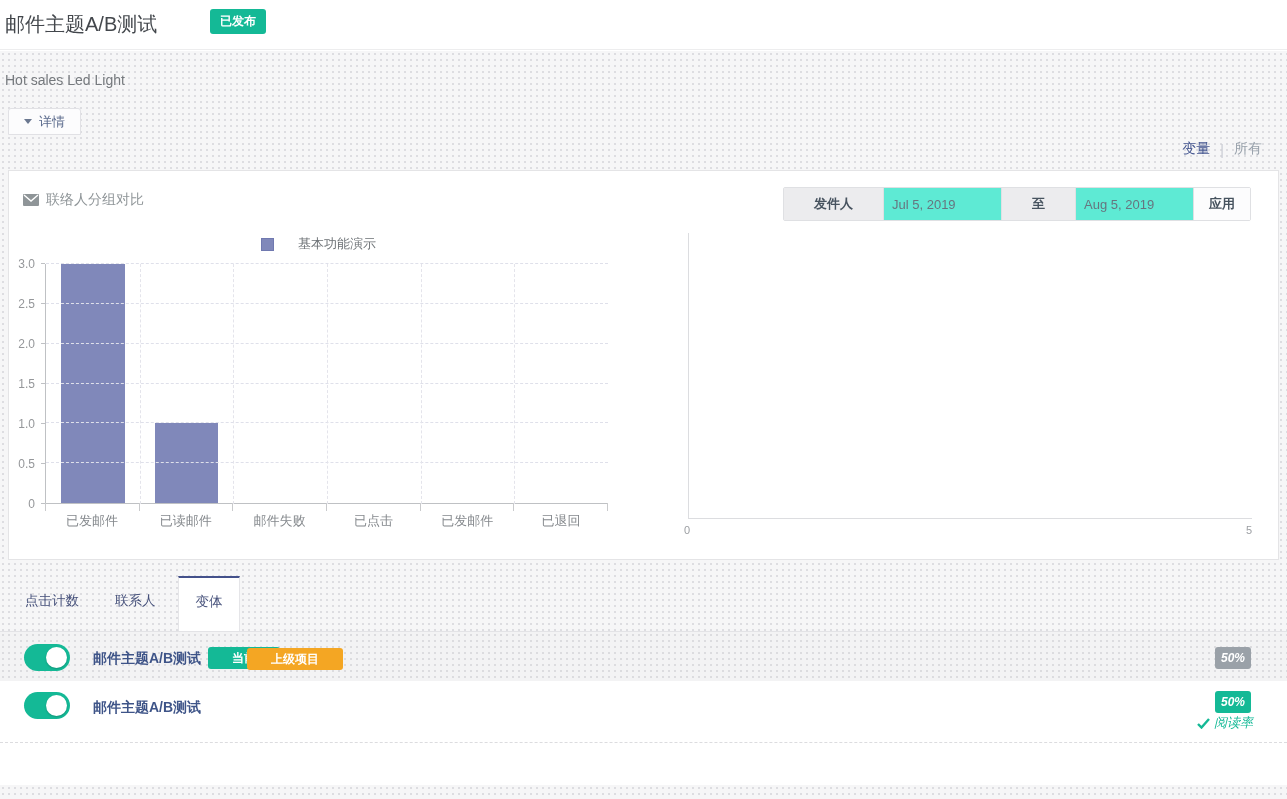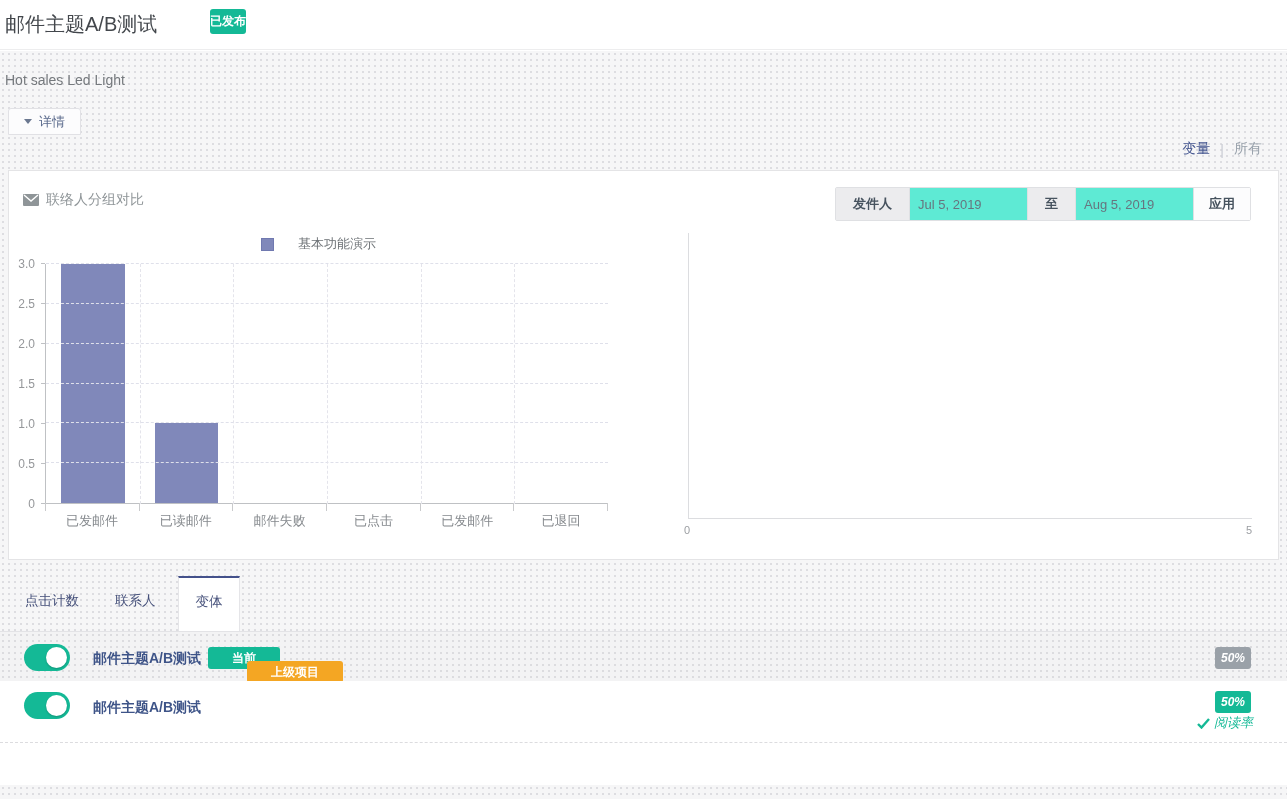--- a/index.html
+++ b/index.html
@@ -11,21 +11,21 @@
   .tex {
     background-color:#f6f6f7;
     background-image:radial-gradient(#dddde1 1px, transparent 1.3px);
     background-size:6px 6px;
   }
   
   .header { position:absolute; top:0; left:0; width:1287px; height:50px;
     background:#fff; border-bottom:1px solid #ededee; }
   .page-title { position:absolute; left:5px; top:11px; font-size:20px; color:#43474c; font-weight:400; }
   .status-badge { position:absolute; left:210px; top:9px; background:#14b996; color:#fff;
-    font-size:12px; font-weight:bold; padding:4px 0; border-radius:3px; }
+    font-size:12px; font-weight:bold; padding:4px 10px; border-radius:3px; }
   
   .band { position:absolute; top:51px; left:0; width:1287px; height:580px; }
   .subject-line { position:absolute; left:5px; top:72px; font-size:14px; color:#75797d; }
   .details-btn { position:absolute; left:8px; top:108px; height:27px; padding:0 15px;
     background:#fcfcfd; border:1px solid #e1e1e5; border-radius:3px 3px 0 0;
     font-size:13px; color:#5a6a8c; display:flex; align-items:center; gap:7px; cursor:pointer; }
   .caret-down { width:0; height:0; border-left:4px solid transparent; border-right:4px solid transparent;
     border-top:5px solid #6b7890; display:inline-block; }
   .filter-links { position:absolute; right:25px; top:140px; font-size:14px; display:flex; gap:10px; align-items:flex-end; }
   .link-variables { color:#42548e; text-decoration:none; }
@@ -34,21 +34,21 @@
   
   .panel { position:absolute; top:170px; left:8px; width:1271px; height:390px;
     background:#fff; border:1px solid #e4e4e6;text-decoration:underline; }
   .panel-title { position:absolute; left:14px; top:20px; font-size:14px; color:#8f9598;
     display:flex; align-items:center; gap:7px; }
   .envelope-icon { width:16px; height:12px; display:inline-block; }
   
   .date-group { position:absolute; right:27px; top:16px; height:34px; display:flex;
     border:1px solid #dfe0e3; border-radius:2px; background:#fff; font-size:13px; }
   .dg-addon { background:#ececee; color:#47535f; font-weight:bold; display:flex; align-items:center;
-    padding:0 17px; border-right:1px solid #dfe0e3; }
+    padding:0 30px; border-right:1px solid #dfe0e3; }
   .dg-input { background:#5eead4; color:#67757f; display:flex; align-items:center;
     width:118px; padding:0 8px; border-right:1px solid #dfe0e3; cursor:text; }
   .dg-apply { background:#fcfcfd; color:#47535f; font-weight:bold; display:flex; align-items:center;
     padding:0 15px; cursor:pointer; }
   
   .legend { position:absolute; left:252px; top:64px; display:flex; align-items:center; gap:24px; }
   .legend-swatch { width:13px; height:13px; background:#8088ba; border:1px solid #7079b0; }
   .legend-label { font-size:13px; color:#6d7276; }
   .plot { position:absolute; left:36px; top:93px; width:563px; height:240px;
     border-left:1px solid #bfc1c4; border-bottom:1px solid #bfc1c4; }
@@ -204,21 +204,21 @@
   <div class="tab-active-box">
     <span>变体</span>
   </div>
 
   <div class="row1">
     <div class="toggle" style="top:12px;">
       <div class="knob"></div>
     </div>
     <a class="variant-title" href="#" style="top:18px;">邮件主题A/B测试</a>
     <span class="vbadge vbadge-teal" style="left:208px; top:15px;">当前</span>
-    <span class="vbadge vbadge-orange" style="left:247px; top:29px;">上级项目</span>
+    <span class="vbadge vbadge-orange" style="left:247px; top:16px;">上级项目</span>
     <span class="weight-badge wb-gray" style="top:15px;">50%</span>
   </div>
 
   <div class="row2">
     <div class="toggle" style="top:11px;">
       <div class="knob"></div>
     </div>
     <a class="variant-title" href="#" style="top:18px;">邮件主题A/B测试</a>
     <span class="weight-badge wb-teal" style="top:10px;">50%</span>
     <div class="metric">

